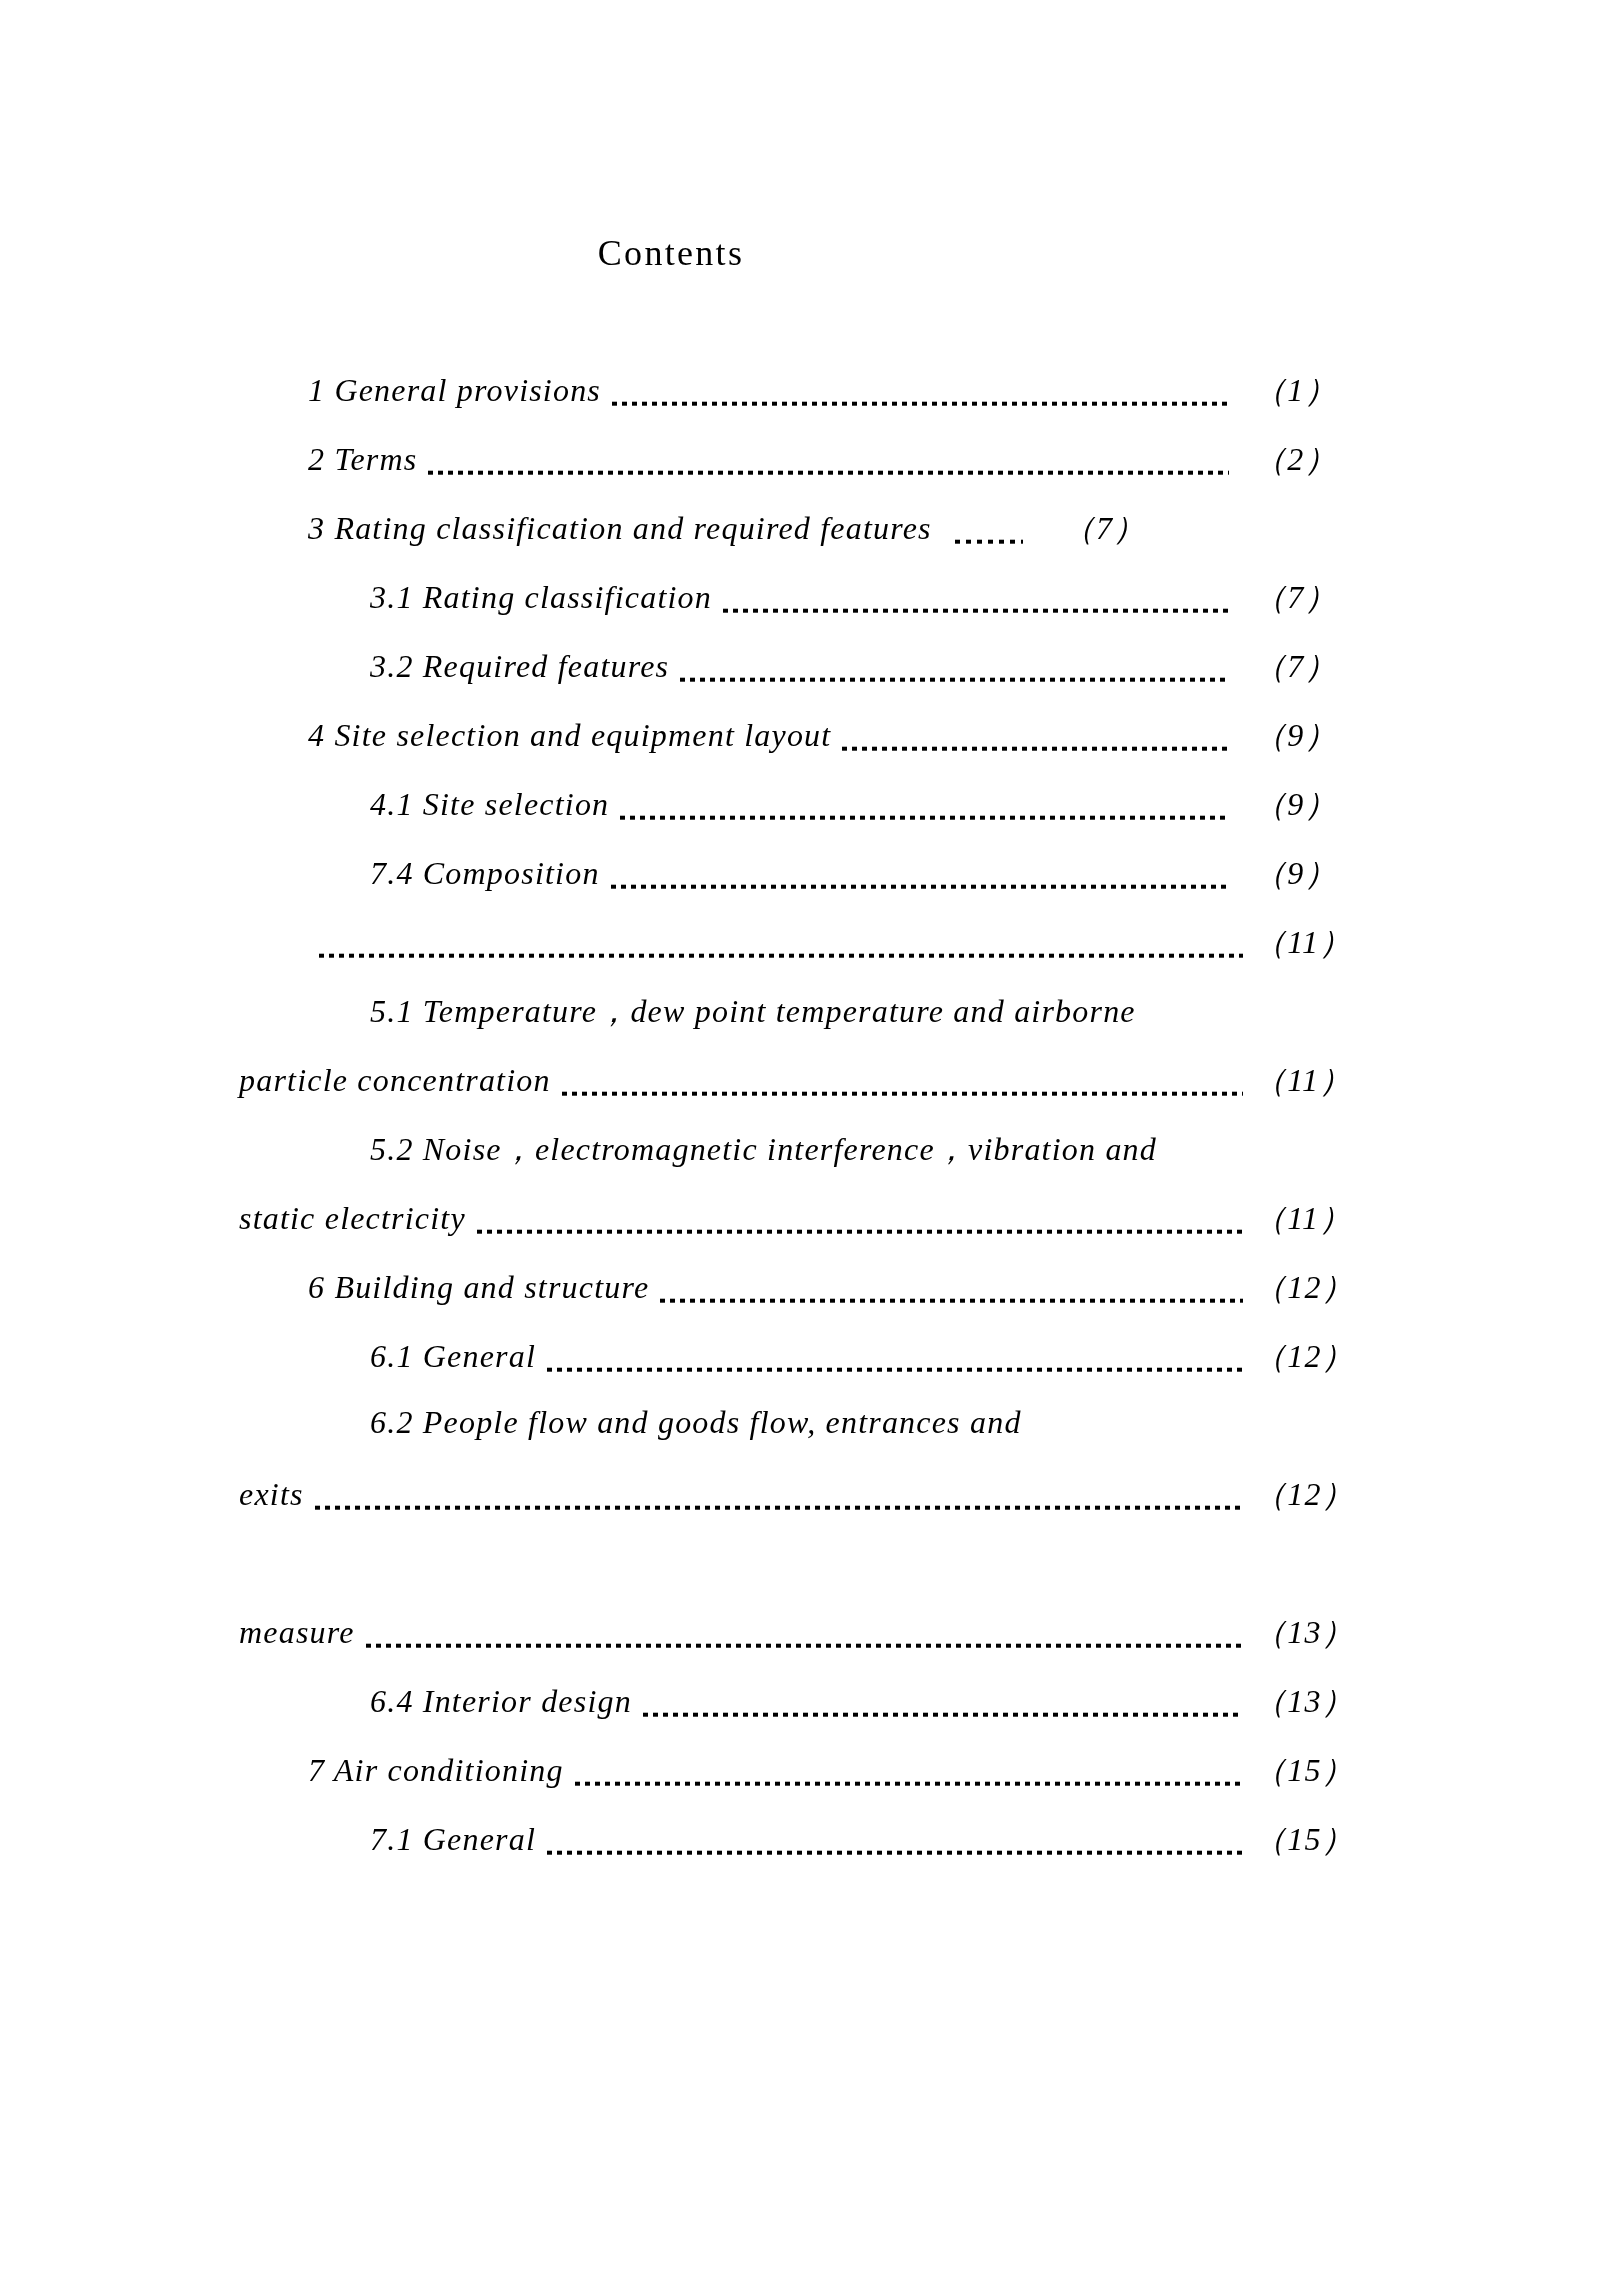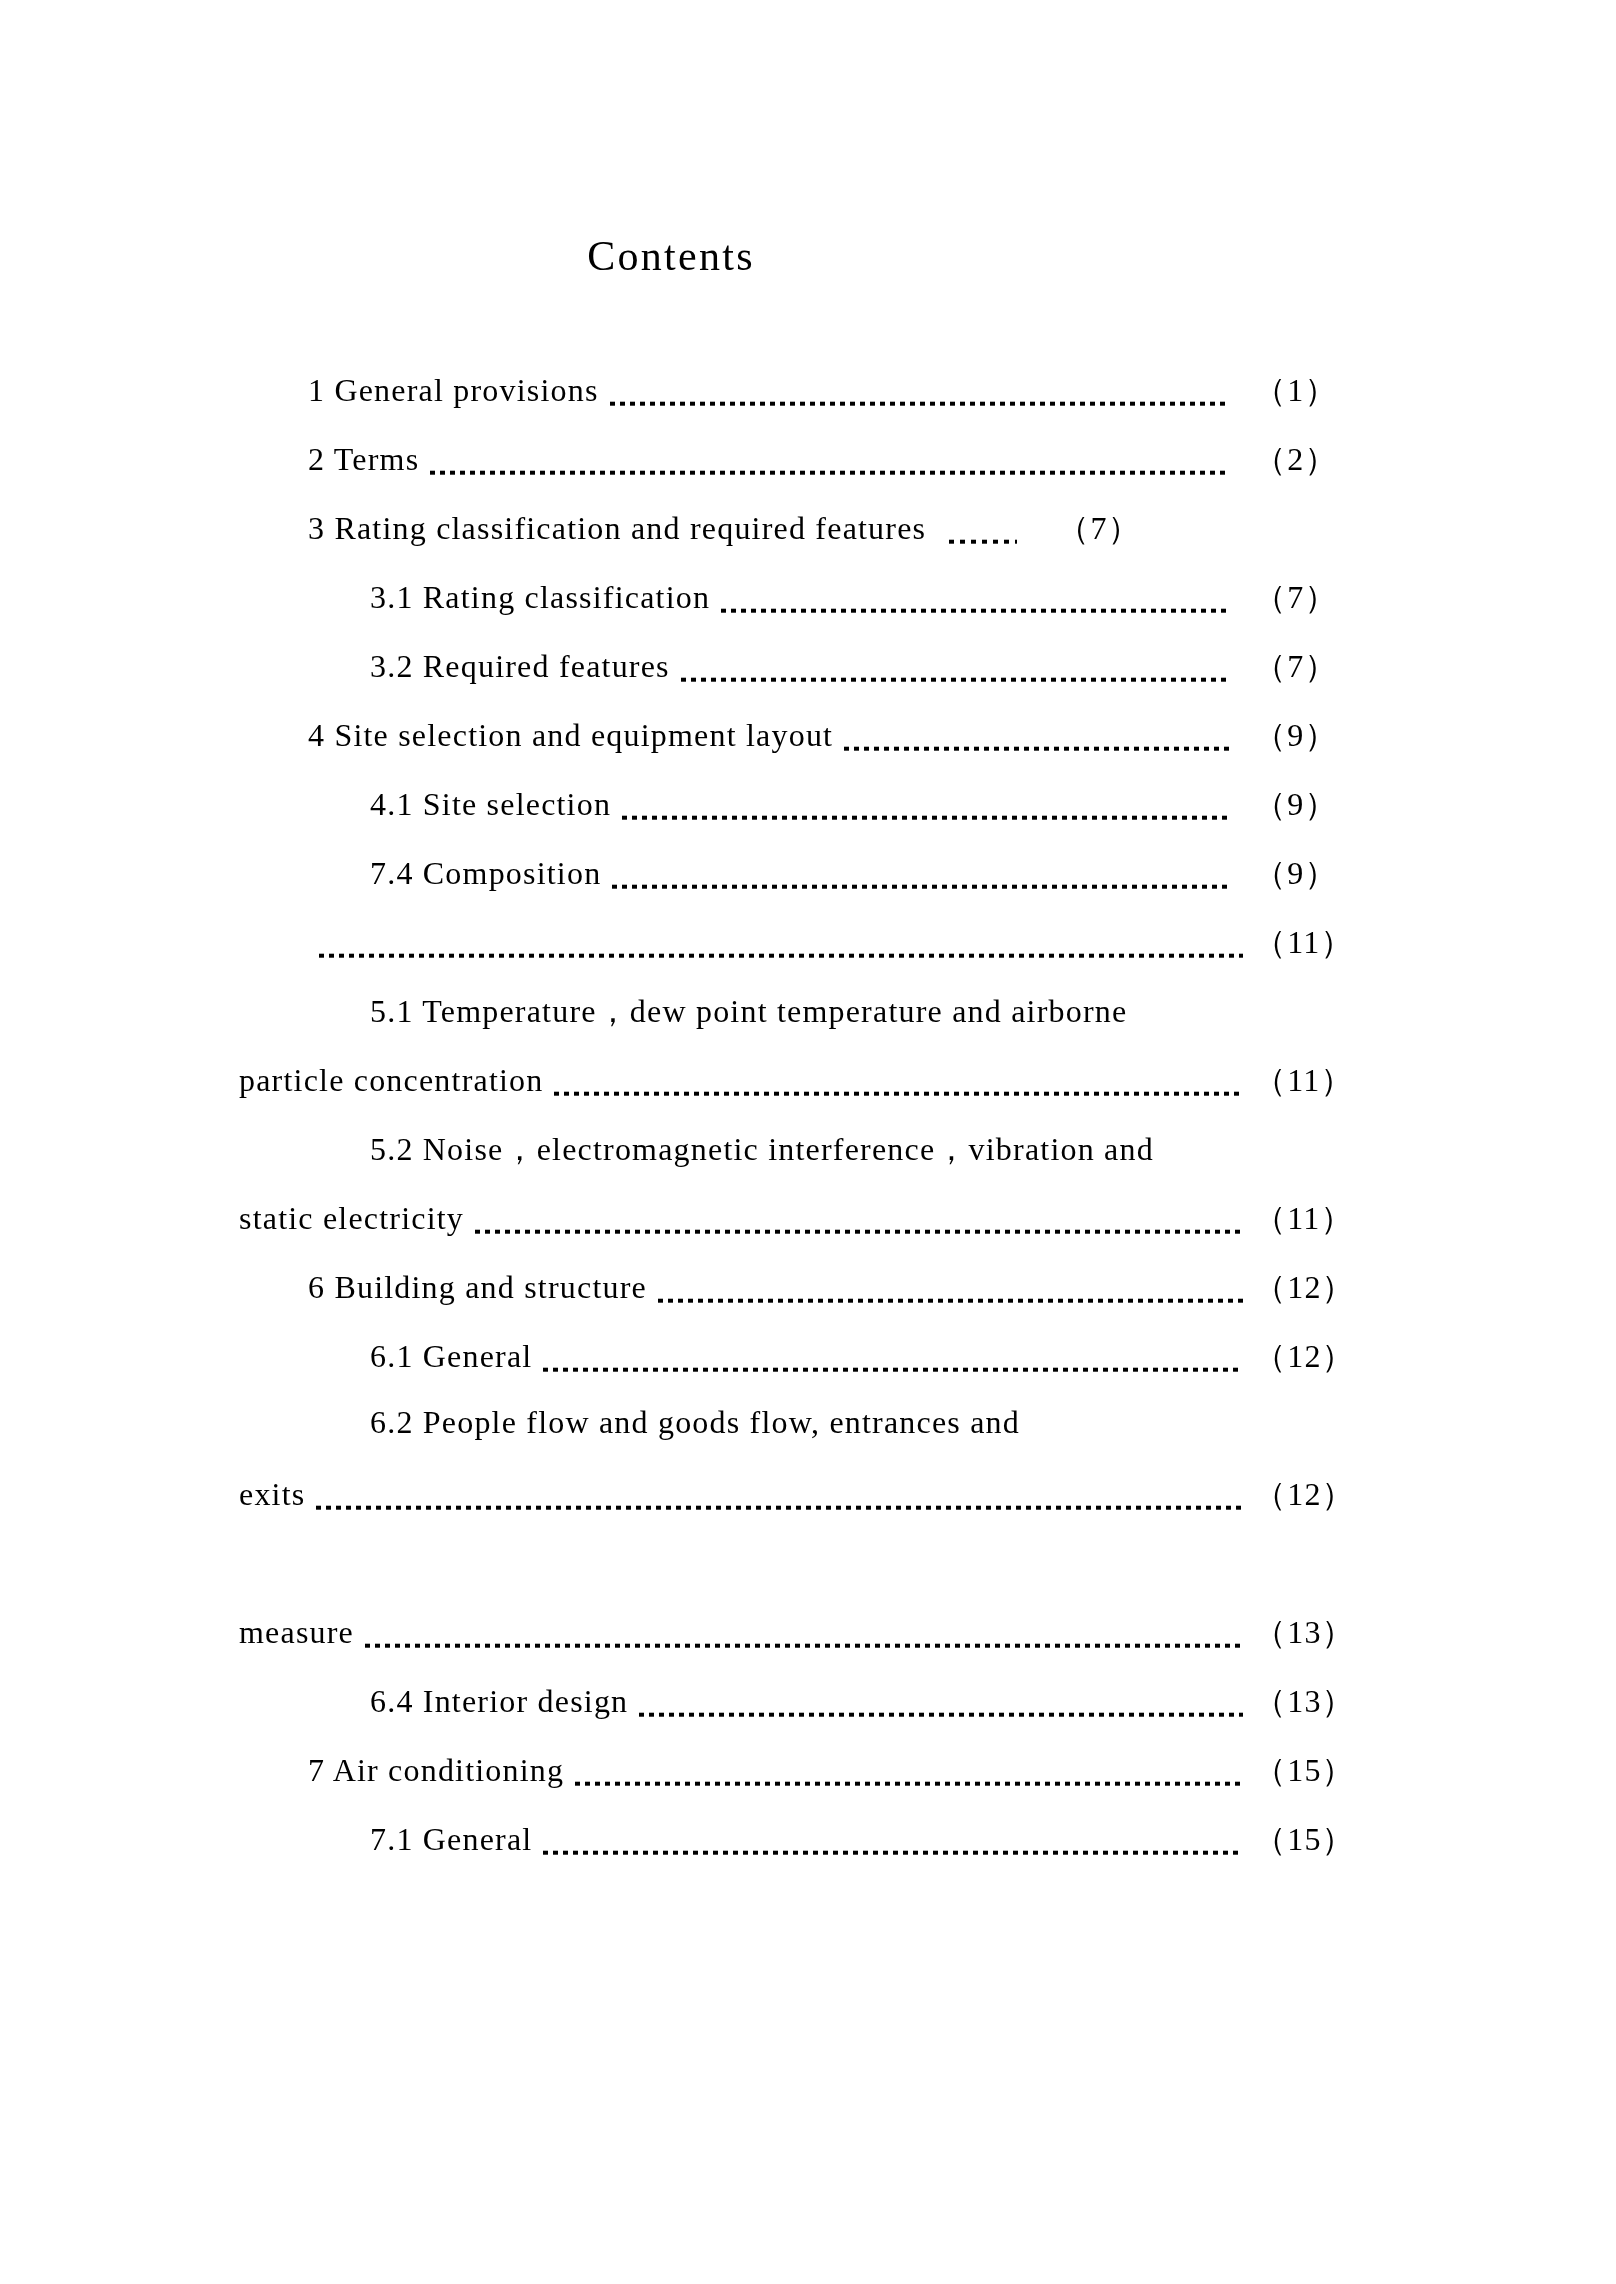--- a/index.html
+++ b/index.html
@@ -19,37 +19,38 @@
     overflow: hidden;
   }
 
   
   #toc-title {
     position: absolute;
     top: 232px;
     left: 0;
     width: 1342px;
     text-align: center;
-    font-size: 42px;
+    font-size: 36px;
     letter-spacing: 2.3px;
     color: #000000;
     font-family: "Liberation Serif", "DejaVu Serif", serif;
   }
 
   
   #toc-list {
     position: absolute;
     top: 369px;
     left: 0;
     width: 1617px;
   }
 
   .toc-entry {
     position: relative;
     width: 1479px;
+    font-style: italic;
   }
 
   .toc-line {
     display: flex;
     align-items: baseline;
     height: 69px;
     font-size: 32px;
     letter-spacing: 1.2px;
     white-space: pre;
   }

